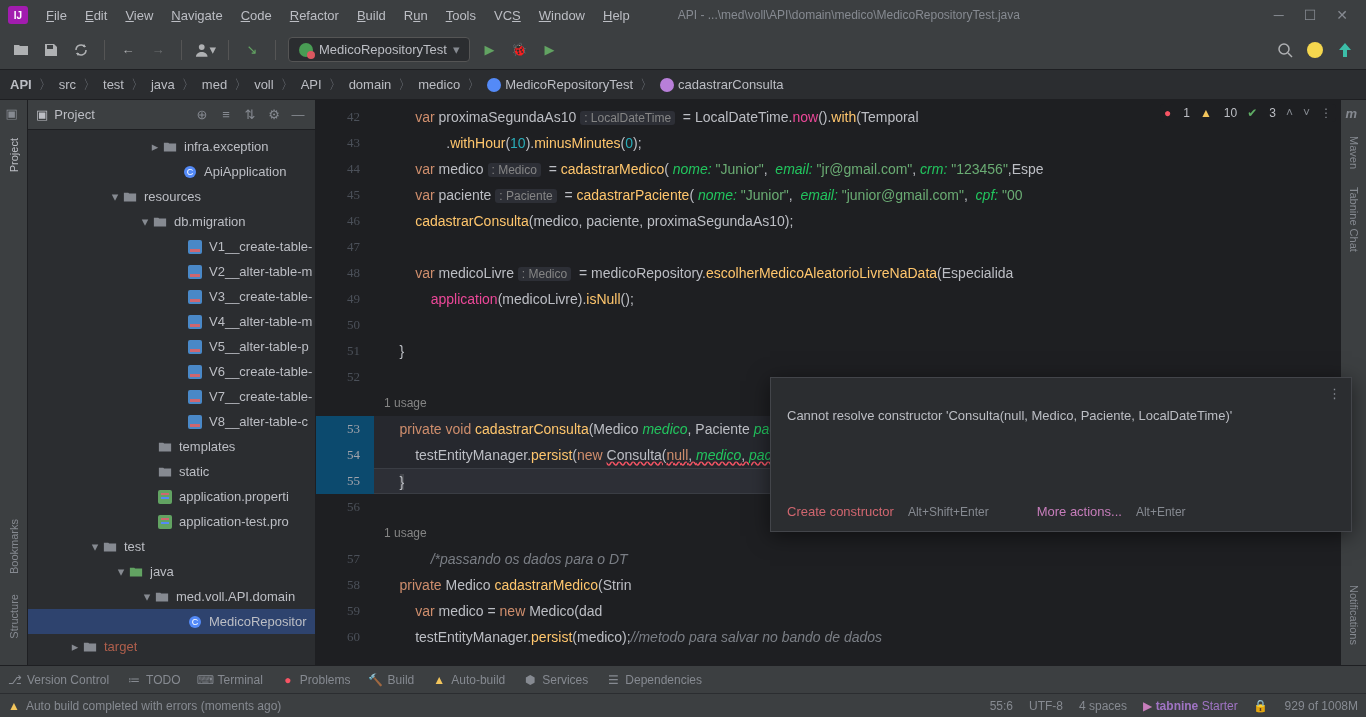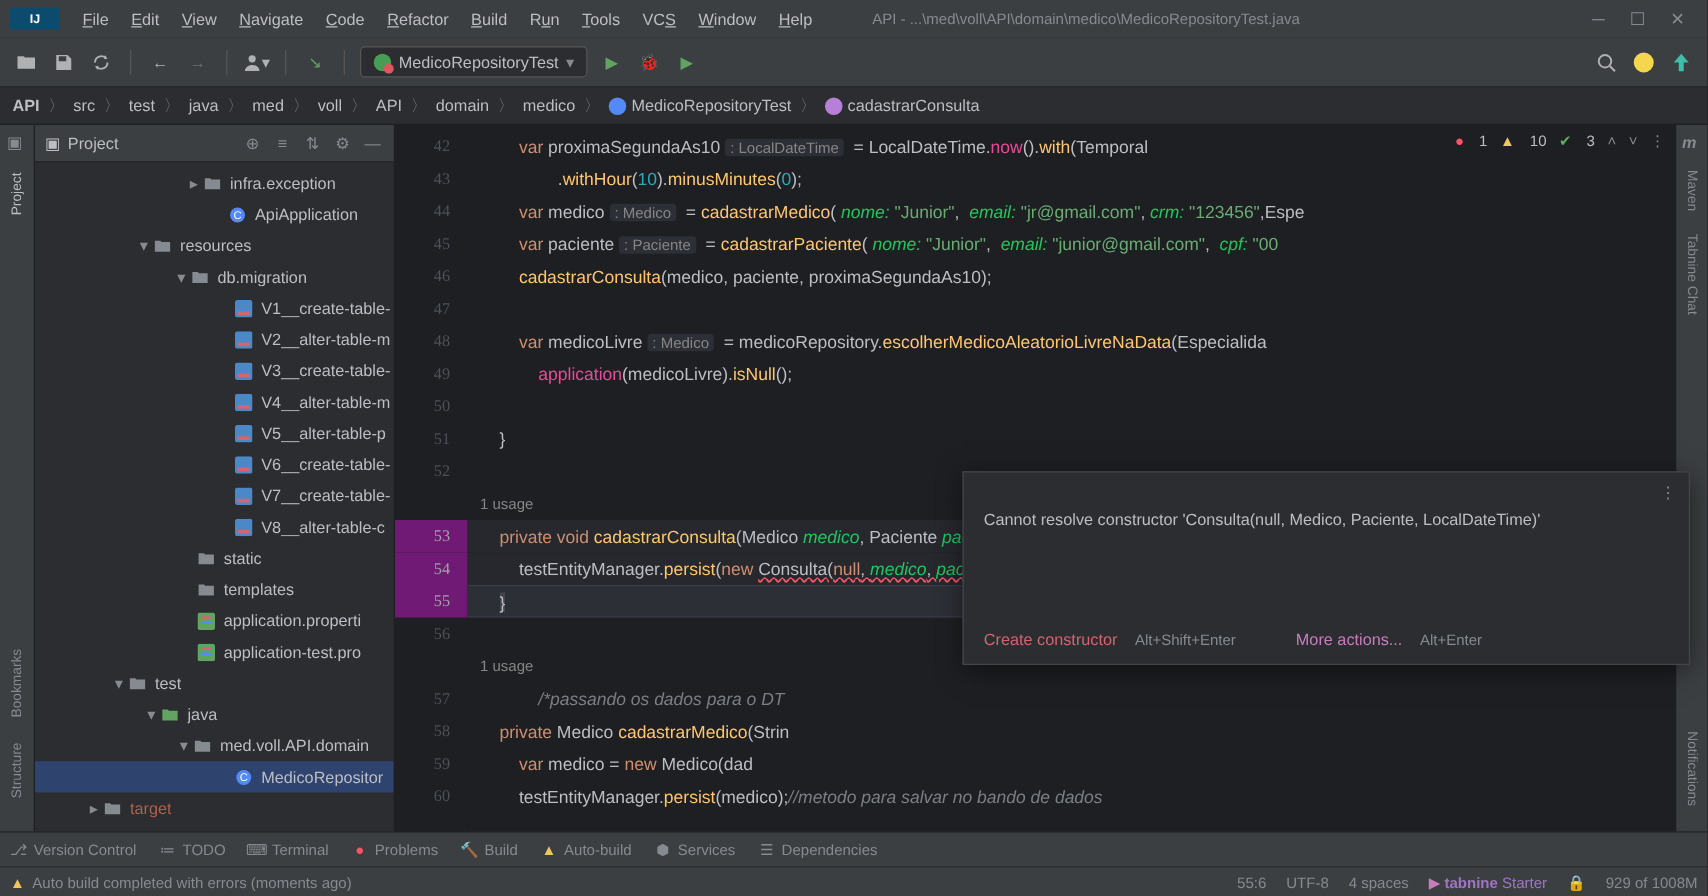--- a/index.html
+++ b/index.html
@@ -1,20 +1,20 @@
 <!DOCTYPE html>
 <html><head>
 <meta charset="utf-8">
 <style>
 * { margin: 0; padding: 0; box-sizing: border-box; font-family: 'Segoe UI', sans-serif; }
 body { background: #2b2d30; color: #bcbec4; font-size: 13px; overflow: hidden; width: 1366px; height: 717px; position: relative; }
 
 
 .titlebar { height: 30px; background: #3c3f41; display: flex; align-items: center; padding: 0 8px; }
-.titlebar .logo { width: 40px; height: 18px; background: #0c4a6e; border-radius: 3px; display:flex; align-items:center; justify-content:center; font-size:10px; font-weight:bold; color:#fff; margin-right:10px; }
+.titlebar .logo { width: 20px; height: 18px; background: #a21caf; border-radius: 3px; display:flex; align-items:center; justify-content:center; font-size:10px; font-weight:bold; color:#fff; margin-right:10px; }
 .titlebar .menu { display: flex; gap: 2px; }
 .titlebar .menu .mi { padding: 3px 8px; cursor: pointer; }
 .titlebar .menu .mi .ul { text-decoration: underline; }
 .titlebar .title-path { margin-left: 40px; color: #868a91; font-size:12px; }
 .titlebar .win-controls { margin-left: auto; display: flex; gap: 20px; padding-right:10px; color:#868a91; }
 .titlebar .win-controls span { cursor: pointer; font-size:14px; }
 
 
 .toolbar { height: 40px; background: #3c3f41; border-bottom:1px solid #1e1f22; display: flex; align-items: center; padding: 0 10px; gap: 8px; }
 .toolbar .ic { width: 22px; height:22px; display:flex; align-items:center; justify-content:center; cursor:pointer; color:#afb1b3; }
@@ -53,21 +53,21 @@
 .tree .tic { width:16px; height:16px; margin-right:6px; display:inline-flex; align-items:center; justify-content:center; font-size:11px; }
 .fold-blue { color:#548af7; }
 .fold-gray { color:#868a91; }
 .fold-green { color:#62a362; }
 .tree .label { overflow:hidden; text-overflow:ellipsis; }
 
 
 .editor { flex:1; display:flex; position:relative; background:#1e1f22; font-family:'JetBrains Mono','Consolas',monospace; font-size:14px; }
 .gutter { width:58px; background:#1e1f22; color:#4b5059; text-align:right; padding-top:4px; }
 .gutter .ln { height:26px; line-height:26px; padding-right:14px; font-size:13px;font-family:Liberation Serif, serif; }
-.gutter .ln.hl { background:#701a75; color:#a1a3ab;text-align:right; }
+.gutter .ln.hl { background:#0c4a6e; color:#a1a3ab;text-align:right; }
 .code { flex:1; padding-top:4px; overflow:hidden; position:relative; }
 .code .cl { height:26px; line-height:26px; white-space:pre; padding-left:10px; }
 .code .cl.hl { background:#26282e; }
 .code .cl.cur { background:#2d2f36; border-top:1px solid #3a3d44; border-bottom:1px solid #3a3d44; }
 .kw { color:#cf8e6d; }
 .str { color:#6aab73; }
 .num { color:#2aacb8; }
 .fnc { color:#ec4899; font-style:normal; }
 .cls { color:#bcbec4; }
 .param { color:#22c55e; font-style:italic; }
@@ -368,30 +368,30 @@
           </span>
           <span class="label">V8__alter-table-c</span>
         </div>
         <div class="trow" style="--ind: 115px;">
           <span class="tch"></span>
           <span class="tic fold-gray">
             <svg width="14" height="14" viewBox="0 0 16 16">
               <path fill="currentColor" d="M1 3h5l1 1h8v9H1z"></path>
             </svg>
           </span>
+          <span class="label">templates</span>
+        </div>
+        <div class="trow" style="--ind: 115px;">
+          <span class="tch"></span>
+          <span class="tic fold-gray">
+            <svg width="14" height="14" viewBox="0 0 16 16">
+              <path fill="currentColor" d="M1 3h5l1 1h8v9H1z"></path>
+            </svg>
+          </span>
           <span class="label">static</span>
-        </div>
-        <div class="trow" style="--ind: 115px;">
-          <span class="tch"></span>
-          <span class="tic fold-gray">
-            <svg width="14" height="14" viewBox="0 0 16 16">
-              <path fill="currentColor" d="M1 3h5l1 1h8v9H1z"></path>
-            </svg>
-          </span>
-          <span class="label">templates</span>
         </div>
         <div class="trow" style="--ind: 115px;">
           <span class="tch"></span>
           <span class="tic ">
             <svg width="14" height="14">
               <rect width="14" height="14" rx="2" fill="#62a362"></rect>
               <rect x="3" y="3" width="8" height="2" fill="#d0666f"></rect>
               <rect x="3" y="7" width="8" height="2" fill="#548af7"></rect>
             </svg>
           </span>

